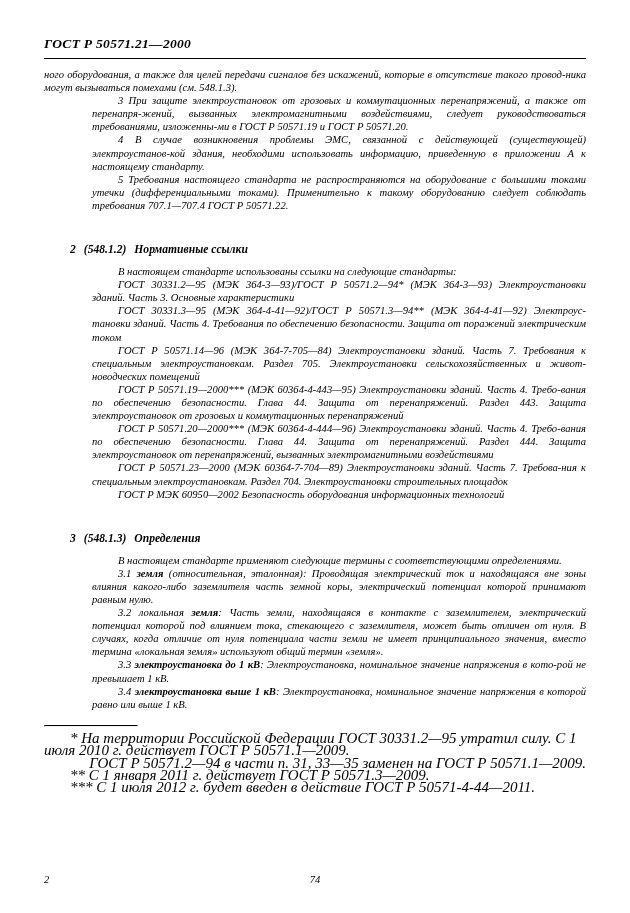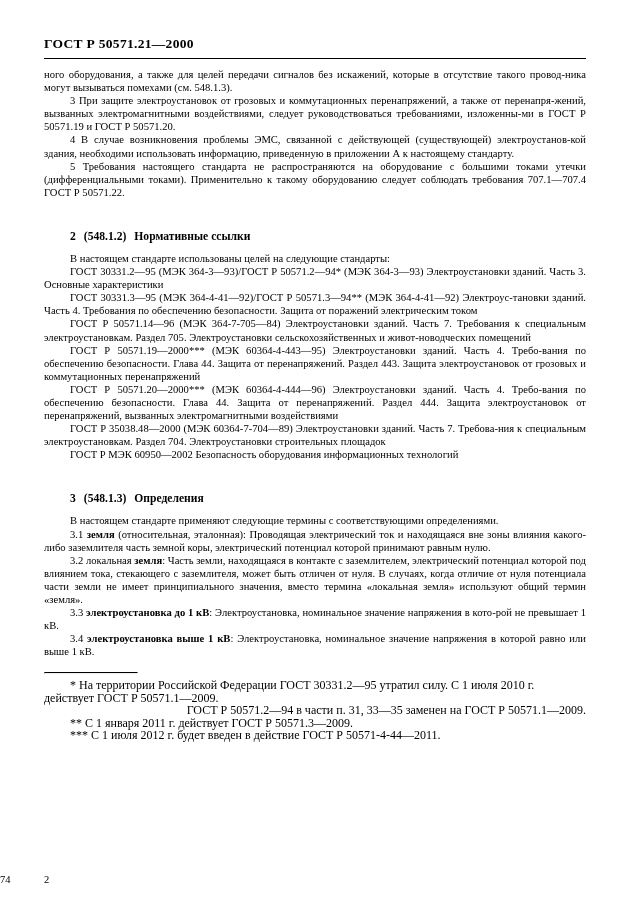--- a/index.html
+++ b/index.html
@@ -14,20 +14,21 @@
     color: #000000;
     position: relative;
     overflow: hidden;
   }
   .page {
     position: relative;
     width: 630px;
     height: 913px;
     box-sizing: border-box;
     padding: 36px 44px 16px 44px;
+    font-style: italic;
   }
   .header {
     font-family: "Liberation Serif", serif;
     font-size: 13.5px;
     font-weight: bold;
     letter-spacing: 0.3px;
     margin: 0 0 6px 0;
   }
   .hrule {
     border: none;
@@ -37,20 +38,21 @@
   }
   p {
     margin: 0;
     font-size: 10.6px;
     line-height: 13.1px;
     text-align: justify;
     text-justify: inter-word;
   }
   p.ind {
     text-indent: 26px;
+    margin-left: 48px;
   }
   p.noind {
     text-indent: 0;
     margin-top: 7px;
   }
   .sect {
     font-size: 11.6px;
     font-weight: bold;
     margin: 31px 0 9px 26px;
   }
@@ -63,21 +65,21 @@
     font-size: 9.4px;
     line-height: 12.2px;
   }
   .footnotes .fn-rule {
     width: 92px;
     border-top: 1px solid #000;
     margin: 0 0 5px 0;
     height: 0;
   }
   .footnotes p {
-    font-size: 12px;
+    font-size: 15px;
     line-height: 12.4px;
     text-align: left;
     text-indent: 26px;
   }
   .footnotes p.fn2 { text-indent: 36px; text-align: right; }
   .pagefoot {
     position: absolute;
     left: 0;
     right: 0;
     bottom: 28px;
@@ -87,21 +89,21 @@
     position: absolute;
     left: 44px;
     bottom: 0;
     font-size: 10.5px;
   }
   .pagenum-center {
     position: absolute;
     left: 0;
     right: 0;
     bottom: 0;
-    text-align: left;
+    text-align: center;
     font-size: 10.5px;
   }
 </style>
 </head>
 <body>
 
 <div class="page">
 
   <div class="header">ГОСТ Р 50571.21—2000</div>
   <hr class="hrule">
@@ -111,27 +113,27 @@
     <p class="ind">3  При защите электроустановок от грозовых и коммутационных перенапряжений, а также от перенапря-жений, вызванных электромагнитными воздействиями, следует руководствоваться требованиями, изложенны-ми в ГОСТ Р 50571.19 и ГОСТ Р 50571.20.</p>
     <p class="ind">4  В случае возникновения проблемы ЭМС, связанной с действующей (существующей) электроустанов-кой здания, необходими использовать информацию, приведенную в приложении А к настоящему стандарту.</p>
     <p class="ind">5  Требования настоящего стандарта не распространяются на оборудование с большими токами утечки (дифференциальными токами). Применительно к такому оборудованию следует соблюдать требования 707.1—707.4 ГОСТ Р 50571.22.</p>
   </div>
 
   <div class="sect">
     <span class="num">2</span><span class="num">(548.1.2)</span><span>Нормативные ссылки</span>
   </div>
 
   <div>
-    <p class="ind">В настоящем стандарте использованы целей на следующие стандарты:</p>
+    <p class="ind">В настоящем стандарте использованы ссылки на следующие стандарты:</p>
     <p class="ind">ГОСТ 30331.2—95 (МЭК 364-3—93)/ГОСТ Р 50571.2—94* (МЭК 364-3—93) Электроустановки зданий. Часть 3. Основные характеристики</p>
     <p class="ind">ГОСТ 30331.3—95 (МЭК 364-4-41—92)/ГОСТ Р 50571.3—94** (МЭК 364-4-41—92) Электроус-тановки зданий. Часть 4. Требования по обеспечению безопасности. Защита от поражений электрическим током</p>
     <p class="ind">ГОСТ Р 50571.14—96  (МЭК 364-7-705—84)  Электроустановки зданий. Часть 7. Требования к специальным электроустановкам. Раздел 705. Электроустановки сельскохозяйственных и живот-новодческих помещений</p>
     <p class="ind">ГОСТ Р 50571.19—2000*** (МЭК 60364-4-443—95)  Электроустановки зданий. Часть 4. Требо-вания по обеспечению безопасности. Глава 44. Защита от перенапряжений. Раздел 443. Защита электроустановок от грозовых и коммутационных перенапряжений</p>
     <p class="ind">ГОСТ Р 50571.20—2000*** (МЭК 60364-4-444—96)  Электроустановки зданий. Часть 4. Требо-вания по обеспечению безопасности. Глава 44. Защита от перенапряжений. Раздел 444. Защита электроустановок от перенапряжений, вызванных электромагнитными воздействиями</p>
-    <p class="ind">ГОСТ Р 35038.48—2000 (МЭК 60364-7-704—89)  Электроустановки зданий. Часть 7. Требова-ния к специальным электроустановкам. Раздел 704. Электроустановки строительных площадок</p>
+    <p class="ind">ГОСТ Р 50571.23—2000 (МЭК 60364-7-704—89)  Электроустановки зданий. Часть 7. Требова-ния к специальным электроустановкам. Раздел 704. Электроустановки строительных площадок</p>
     <p class="ind">ГОСТ Р МЭК 60950—2002 Безопасность оборудования информационных технологий</p>
   </div>
 
   <div class="sect">
     <span class="num">3</span><span class="num">(548.1.3)</span><span>Определения</span>
   </div>
 
   <div>
     <p class="ind">В настоящем стандарте применяют следующие термины с соответствующими определениями.</p>
     <p class="ind">3.1  <span class="bold">земля</span> (относительная, эталонная): Проводящая электрический ток и находящаяся вне зоны влияния какого-либо заземлителя часть земной коры, электрический потенциал которой принимают равным нулю.</p>

